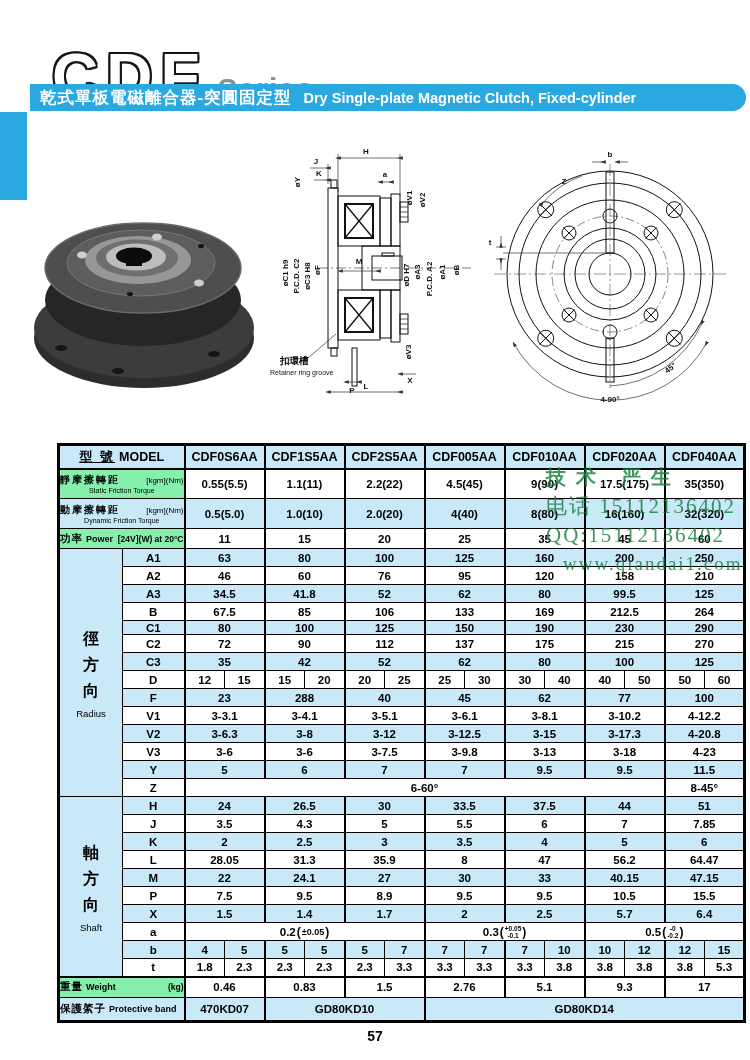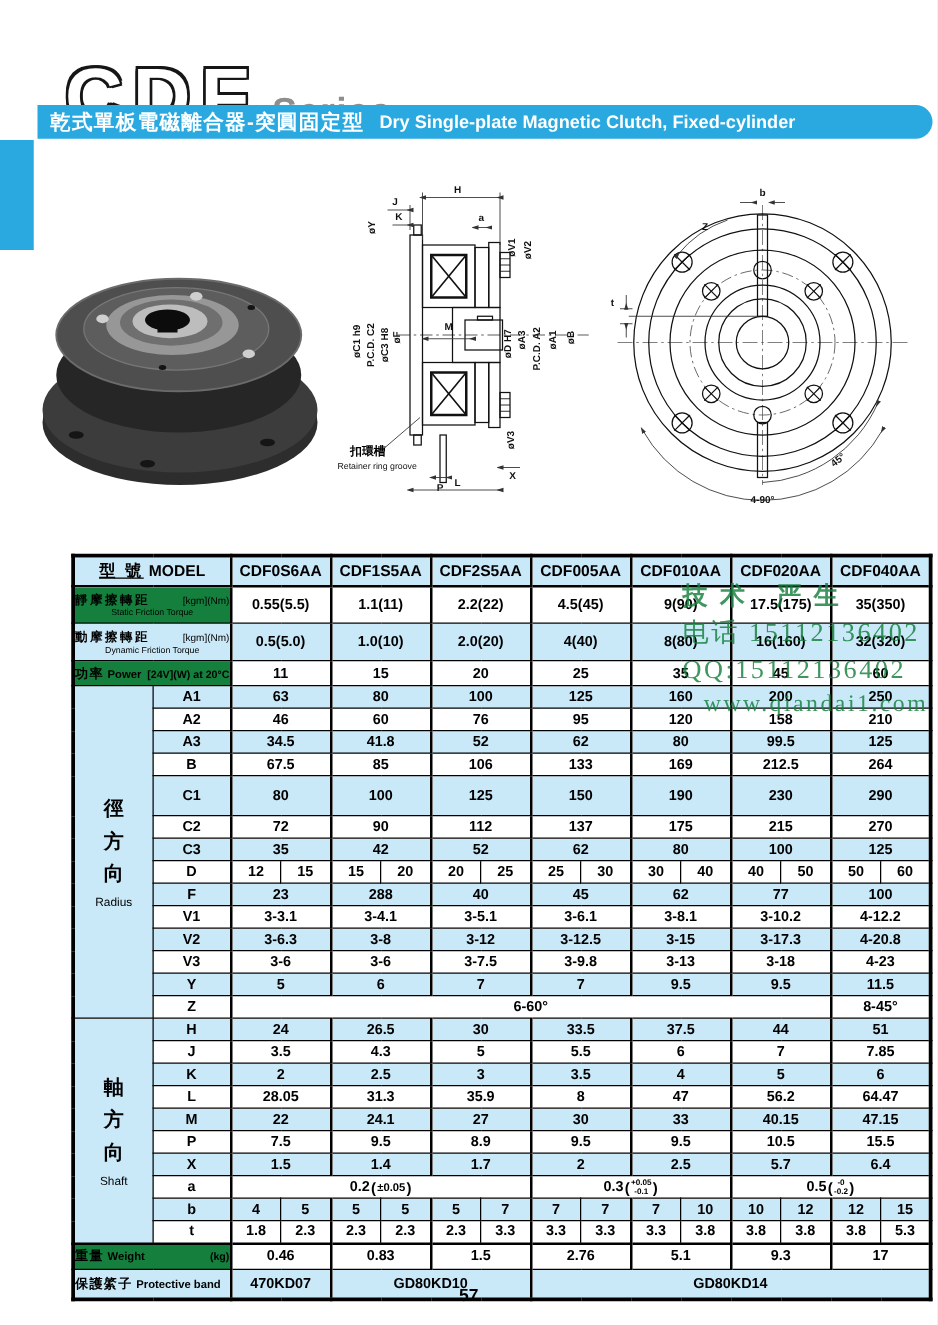--- a/index.html
+++ b/index.html
@@ -32,21 +32,21 @@
   .watermark .w1{font-size:20px;letter-spacing:10px;font-weight:bold;line-height:30px;}
   .watermark .w2,.watermark .w3{font-size:21px;letter-spacing:2px;line-height:29px;}
   .watermark .w4{font-size:19px;letter-spacing:2px;line-height:28px;margin-left:17px;}
 
   
   table.spec{position:absolute;left:57px;top:443px;width:688px;border-collapse:collapse;
       table-layout:fixed;border:3px solid #000;}
   table.spec td{border:1px solid #000;text-align:center;vertical-align:middle;padding:0;
       font-size:11.5px;font-weight:bold;overflow:hidden;}
   table.spec tr.shade td{background:#c9e8f8;}
-  table.spec td.white-cell{background:#15803d;}
+  table.spec td.white-cell{background:#86efac;}
   table.spec td.bl2{border-left-width:2px;}
   table.spec tr.hdr td{border-bottom-width:2px;font-size:12.5px;}
   table.spec tr.thicktop td{border-top-width:2px;}
   .model-label{text-align:center;}
   .model-label .zh{text-decoration:underline;font-size:13px;letter-spacing:2px;}
   .model-label .en{font-size:12.5px;margin-left:4px;}
   td.label-cell{text-align:left;padding:0 3px;}
   .lbl-line1{display:flex;justify-content:space-between;align-items:baseline;}
   .lbl-zh{font-size:10px;font-weight:bold;letter-spacing:2px;white-space:nowrap;}
   .lbl-unit{font-size:8px;font-weight:normal;white-space:nowrap;}
@@ -362,21 +362,21 @@
         <tr class="" style="height: 18px;">
           <td>B</td>
           <td class="bl2" colspan="2">67.5</td>
           <td class="bl2" colspan="2">85</td>
           <td class="bl2" colspan="2">106</td>
           <td class="bl2" colspan="2">133</td>
           <td class="bl2" colspan="2">169</td>
           <td class="bl2" colspan="2">212.5</td>
           <td class="bl2" colspan="2">264</td>
         </tr>
-        <tr class="shade" style="height: 32px; margin-left: 43px;">
+        <tr class="shade" style="height: 14px; margin-left: 43px;">
           <td>C1</td>
           <td class="bl2" colspan="2">80</td>
           <td class="bl2" colspan="2">100</td>
           <td class="bl2" colspan="2">125</td>
           <td class="bl2" colspan="2">150</td>
           <td class="bl2" colspan="2">190</td>
           <td class="bl2" colspan="2">230</td>
           <td class="bl2" colspan="2">290</td>
         </tr>
         <tr class="" style="height: 18px;">

